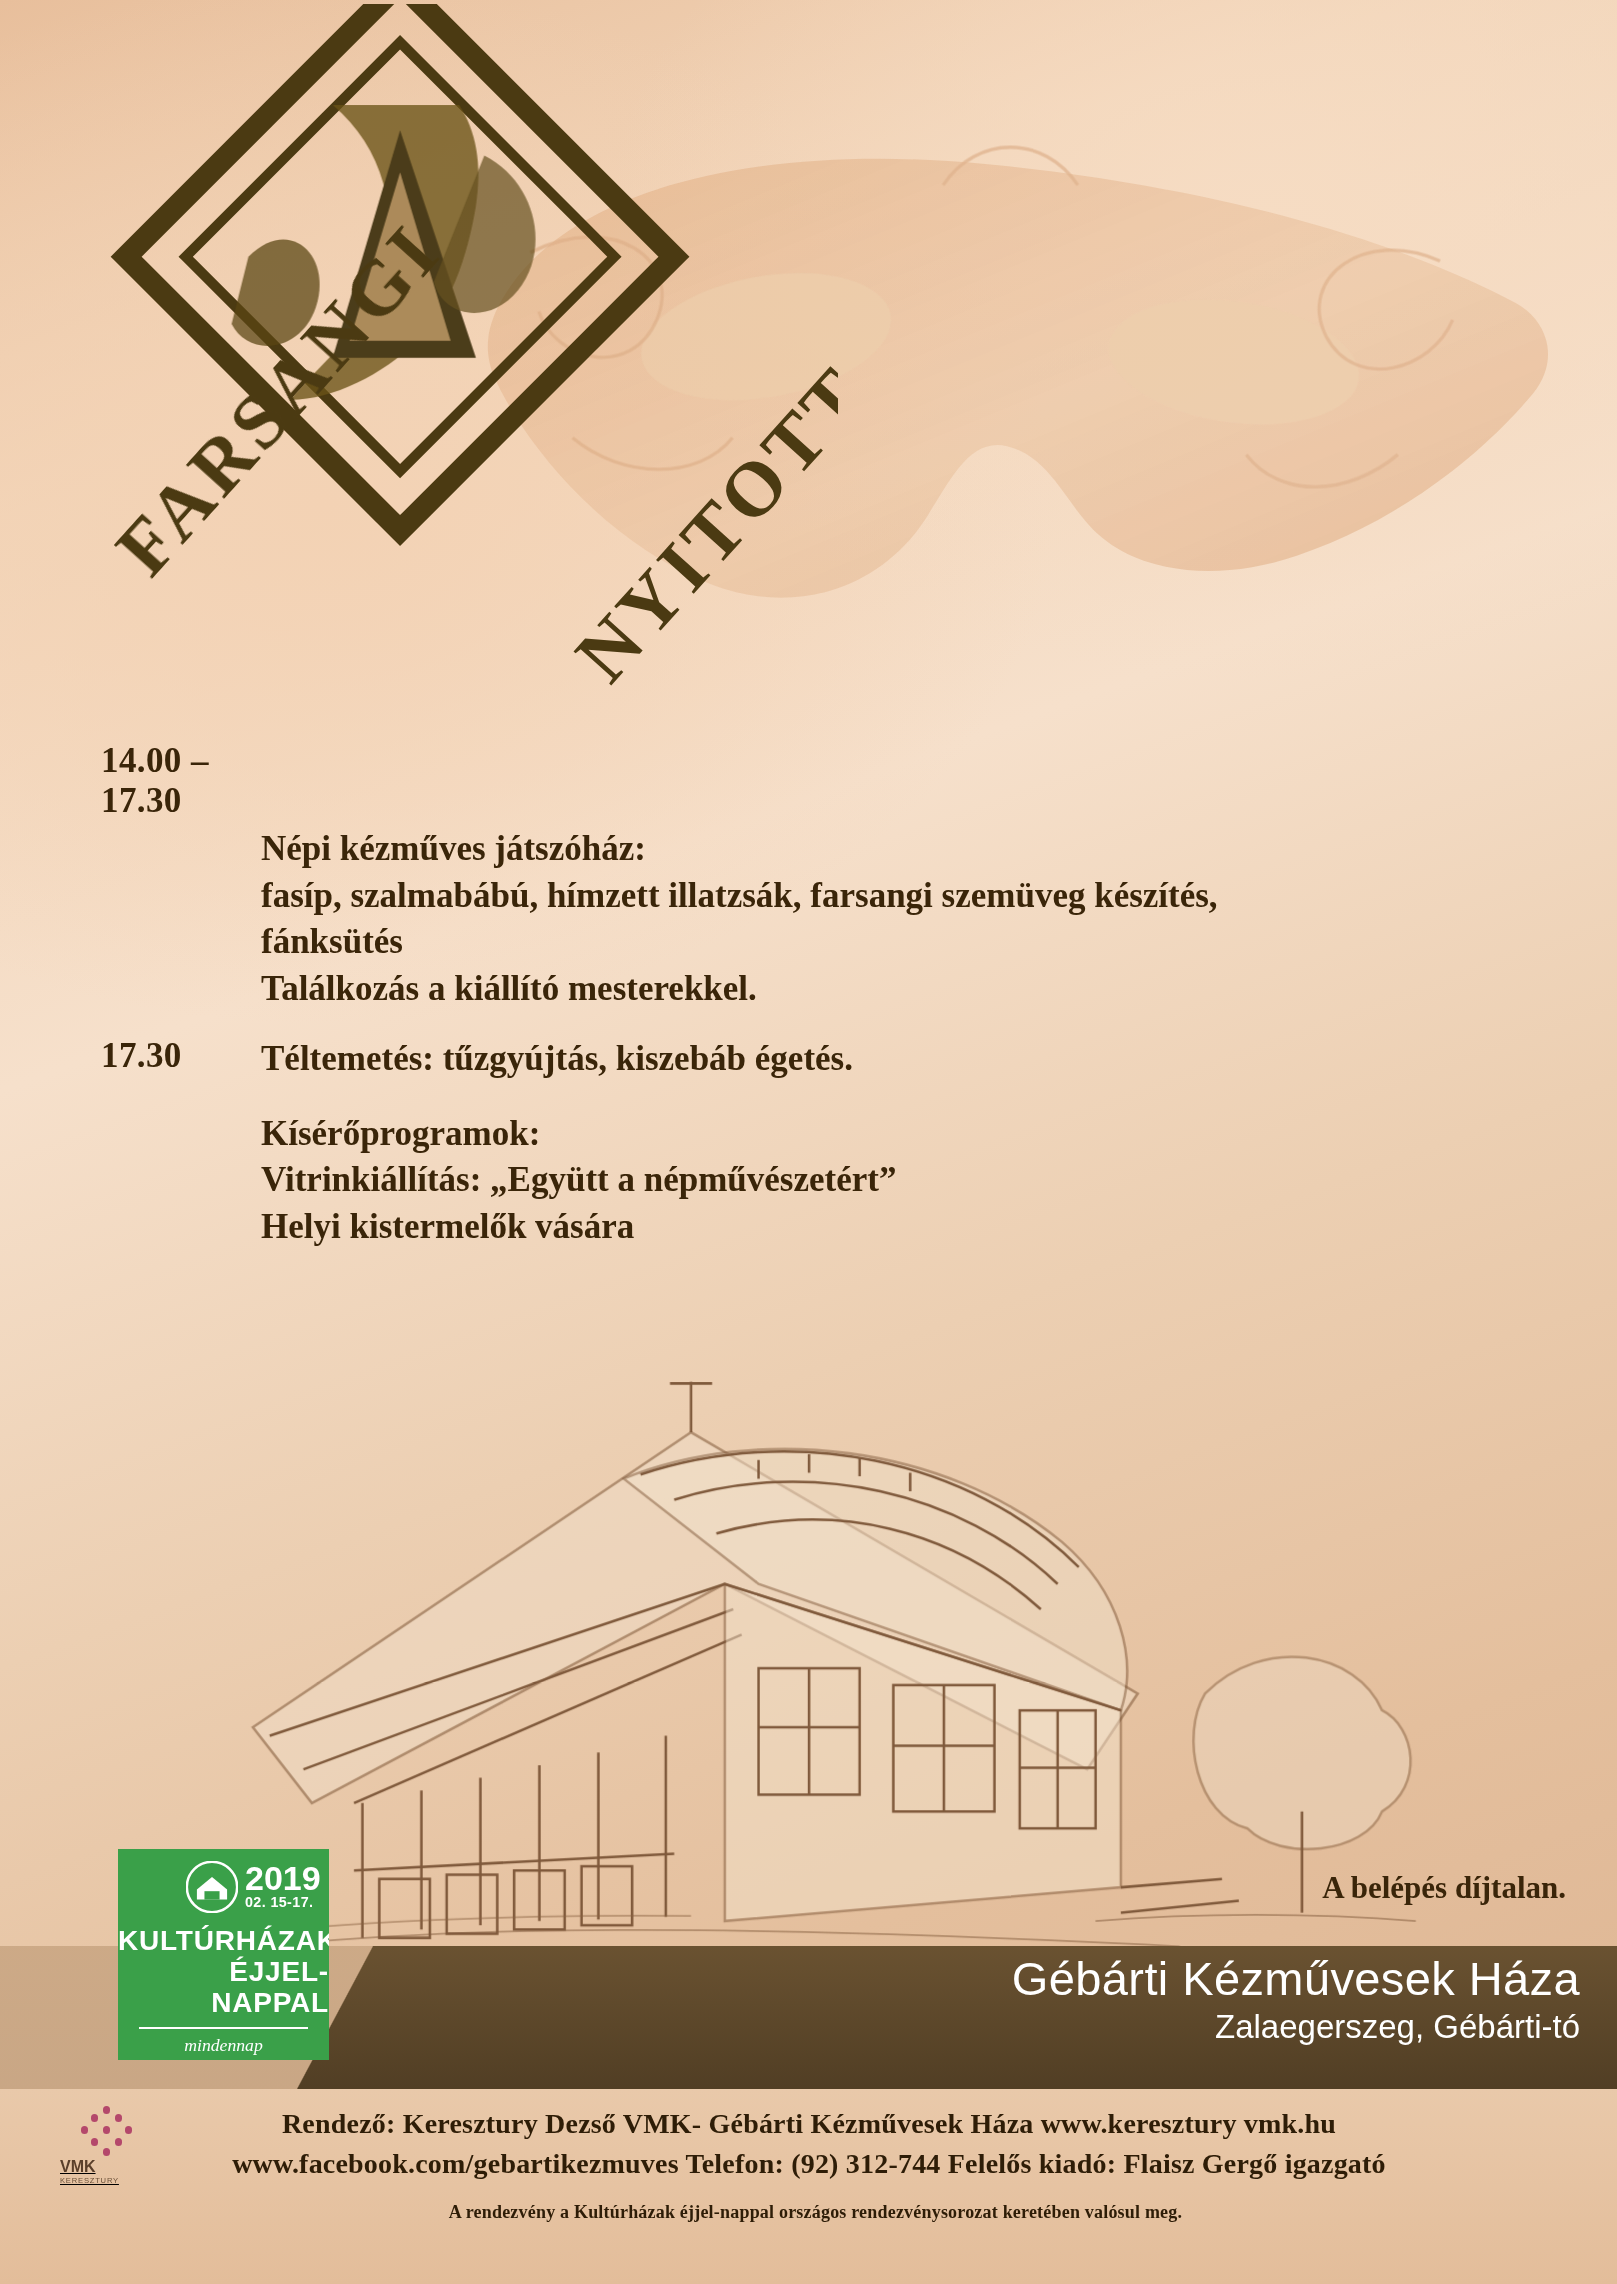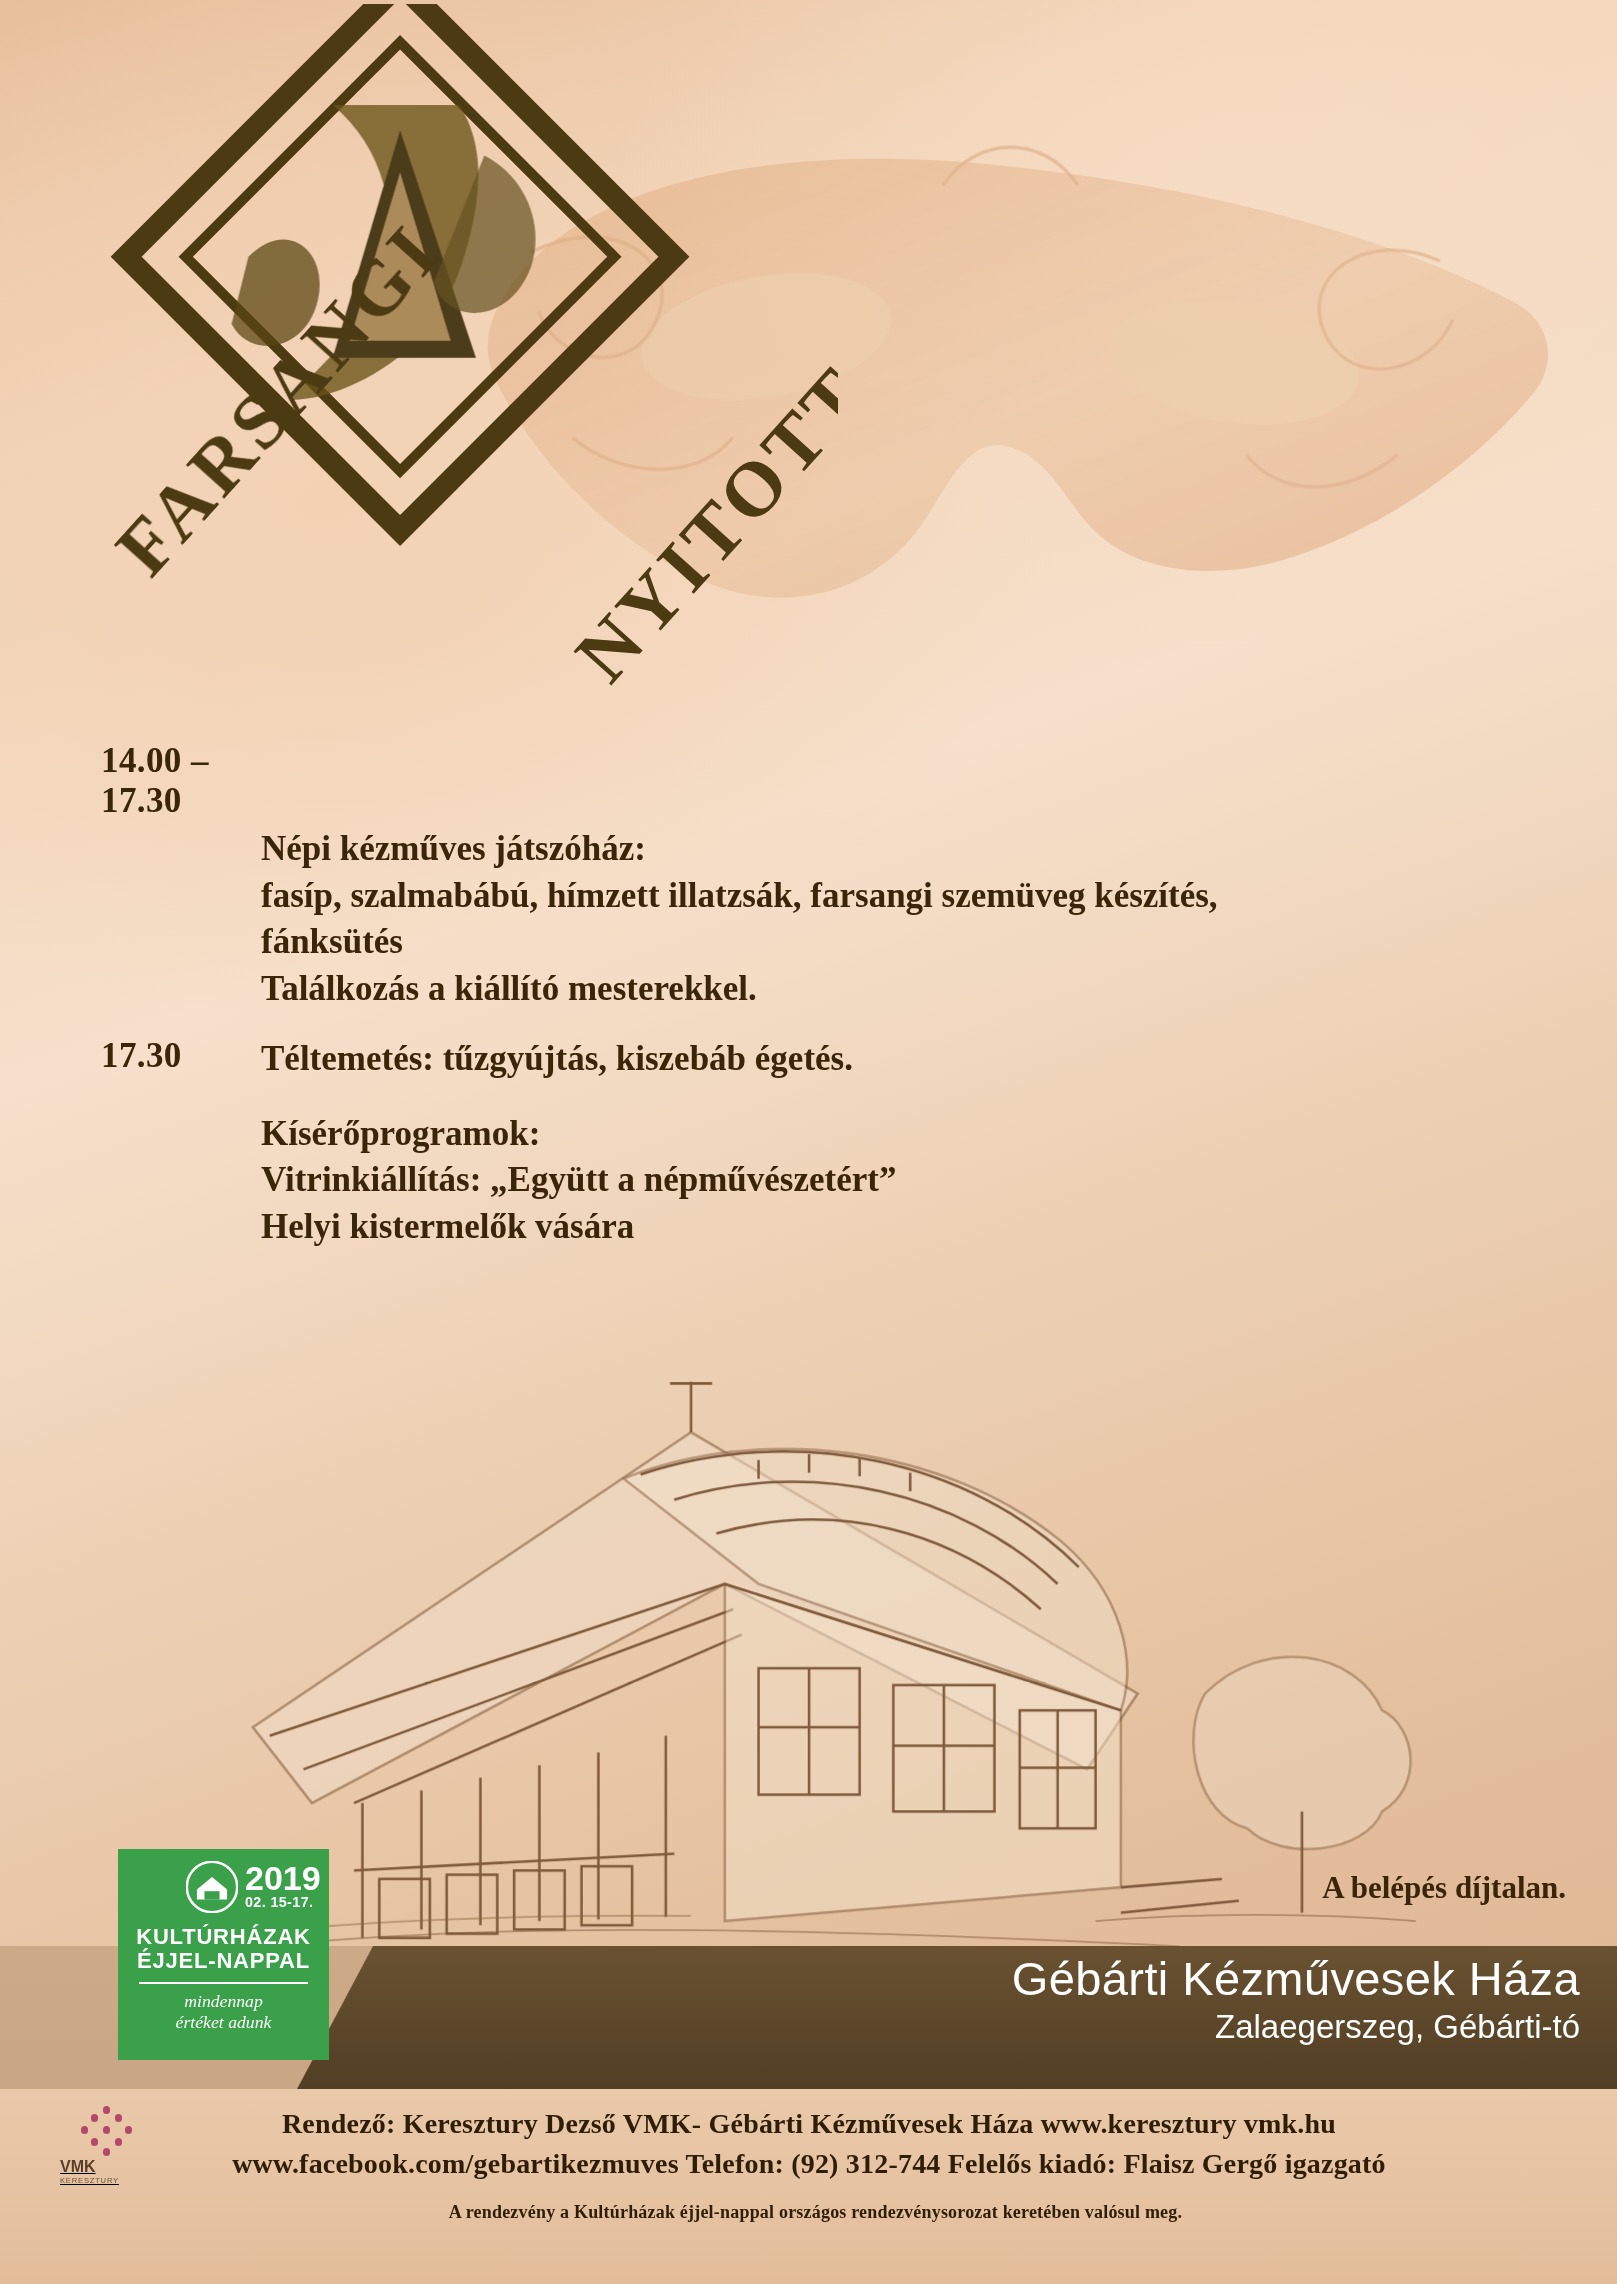--- a/index.html
+++ b/index.html
@@ -80,21 +80,21 @@
     position:absolute; left:118px; top:1849px; width:211px; height:211px;
     background:#3aa049; color:#fff; overflow:hidden;
   }
   .badge .b-top{ display:flex; align-items:flex-start; padding:11.8px 8.4px 0 11.8px;justify-content:flex-end; }
   .badge .b-mark{ width:52px;height:52px; position:relative; }
   .badge .b-year{ margin-left:6.7px; line-height:1; }
   .badge .b-year .y{ font-family:"Liberation Sans",sans-serif; font-size:34px; font-weight:bold; }
   .badge .b-year .d{ font-family:"Liberation Sans",sans-serif; font-size:14.3px; font-weight:bold; letter-spacing:0.4px;}
   .badge .b-l1,.badge .b-l2{
     font-family:"Liberation Sans",sans-serif; font-weight:bold;
-    font-size:22px; letter-spacing:0.8px; text-align:center; line-height:1.12;
+    font-size:28px; letter-spacing:0.8px; text-align:right; line-height:1.12;
   }
   .badge .b-l1{ margin-top:11.8px;}
   .badge .b-sep{ width:169px;height:1.7px;background:#fff;margin:8.4px auto 6.7px;}
   .badge .b-s1,.badge .b-s2{
     font-family:"Liberation Serif",serif; font-style:italic; font-size:17.7px; text-align:center; line-height:1.2;
   }
   .badge .b-s1 i{ font-style:italic; }
 
   
   .band{

